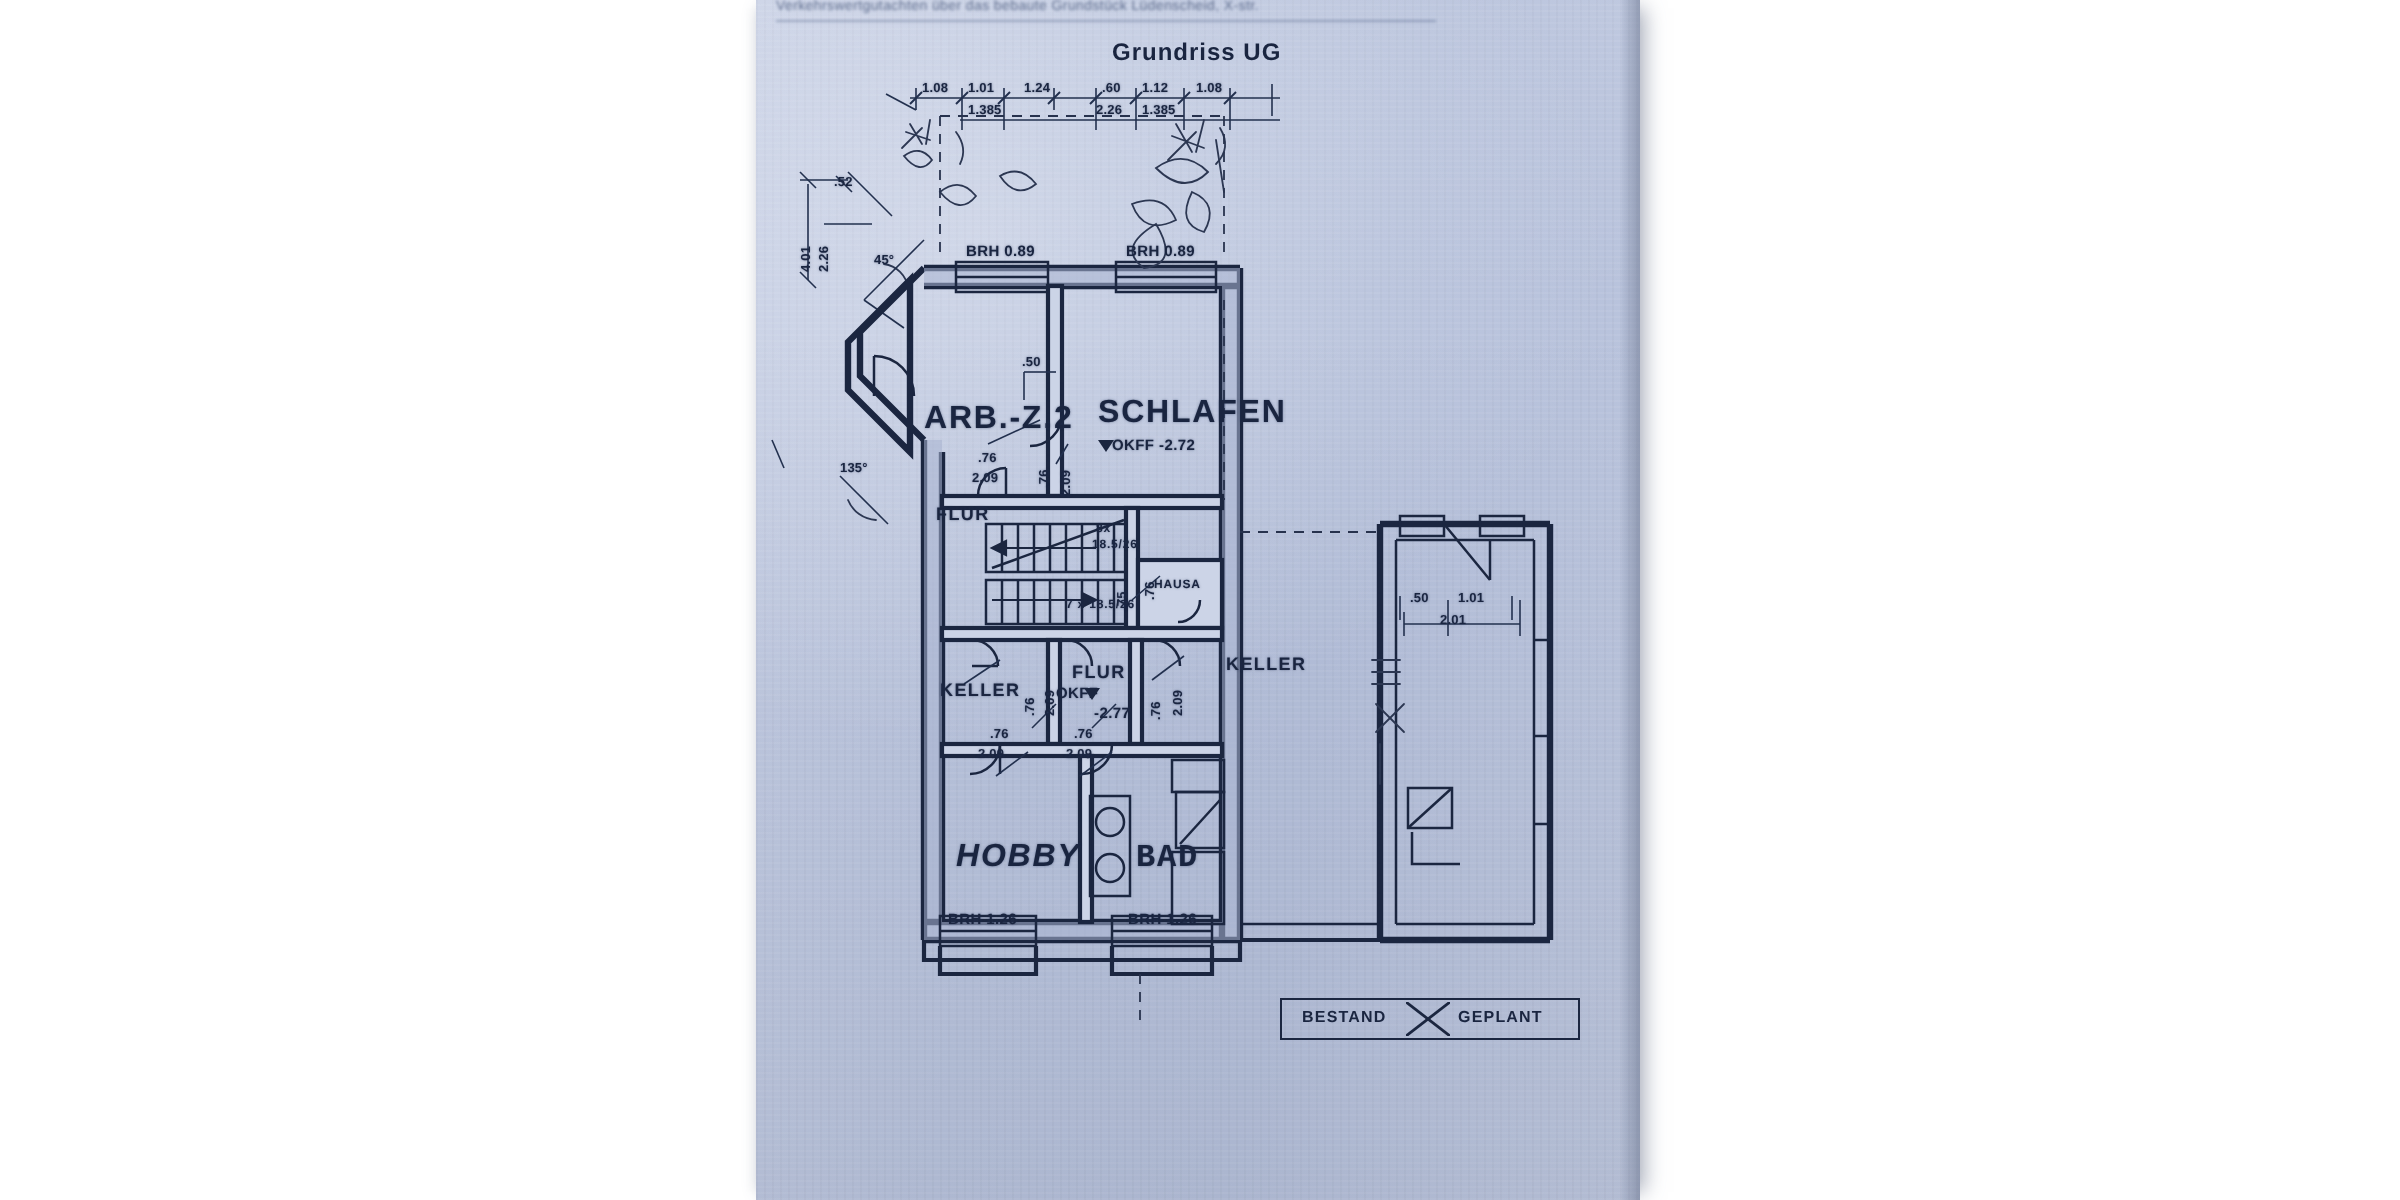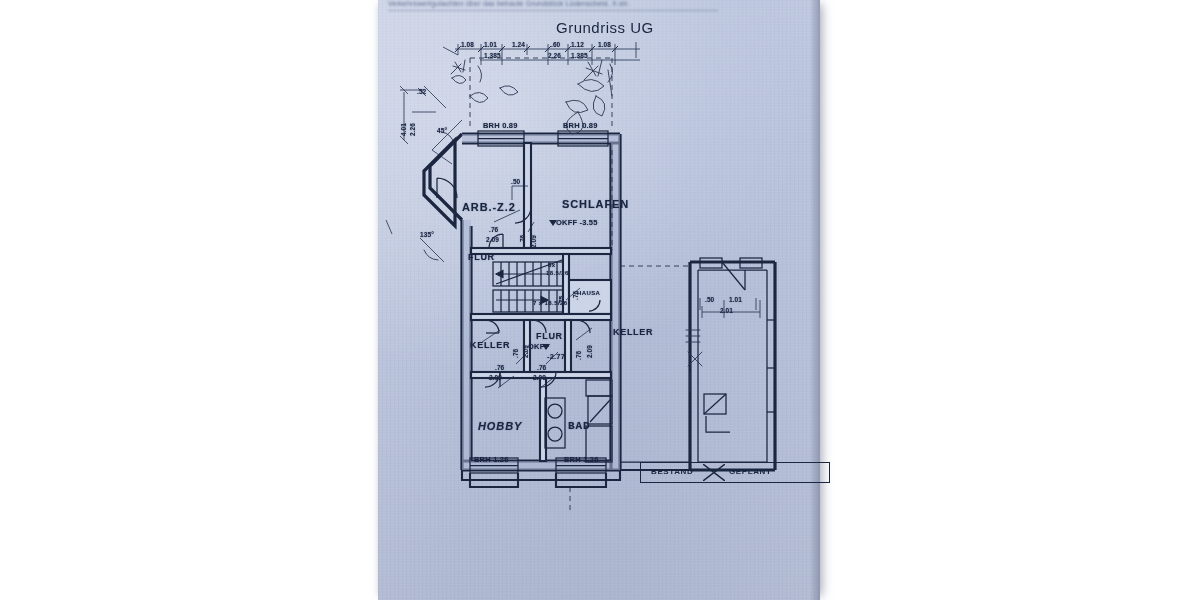--- a/index.html
+++ b/index.html
@@ -41,41 +41,40 @@
   .dsh{stroke:#27324d;stroke-width:.9;fill:none;stroke-dasharray:5 4;}
   .fillw{fill:#ccd4e7;}
   .sk{stroke:#2c3752;stroke-width:.9;fill:none;stroke-linecap:round;}
 
   
   .txt{
     position:absolute;color:#1a2540;font-family:"Liberation Sans",sans-serif;
     font-weight:700;letter-spacing:.4px;white-space:nowrap;
     text-shadow:0 0 1.2px rgba(40,55,90,.55);
   }
-  .room   {font-size:11px;letter-spacing:.9px;}
+  .room   {font-size:16px;letter-spacing:.9px;}
   .rooms  {font-size:9px;letter-spacing:.7px;}
   .dimtx  {font-size:7.5px;font-weight:700;letter-spacing:.2px;}
   .dimtxs {font-size:6.5px;font-weight:700;letter-spacing:.1px;}
   .tiny   {font-size:6px;font-weight:700;}
   .vert   {transform-origin:0 0;}
 
   .title{
-    position:absolute;left:556px;top:19px;font-size:15px;font-weight:400;
+    position:absolute;left:556px;top:19px;font-size:12px;font-weight:700;
     color:#1a2540;letter-spacing:.5px;font-family:"Liberation Sans",sans-serif;
   }
   .headline{
     position:absolute;left:388px;top:0px;width:330px;height:10px;
     font-size:7px;color:#4b5b7e;letter-spacing:.2px;font-family:"Liberation Sans",sans-serif;
     filter:blur(.9px);opacity:.85;white-space:nowrap;
     border-bottom:1px solid rgba(60,80,120,.45);
   }
   .legend{
-    position:absolute;left:640px;top:462px;width:148px;height:19px;
+    position:absolute;left:640px;top:499px;width:148px;height:19px;
     border:1.6px solid #1b2640;
-    padding-left:40px;
   }
   .legend .lt{
     position:absolute;top:4px;font-size:8px;font-weight:700;color:#1a2540;letter-spacing:.6px;
     font-family:"Liberation Sans",sans-serif;
   }
 </style>
 </head>
 <body>
 
 <div id="stage">
@@ -355,30 +354,30 @@
       <line x1="516" y1="364" x2="528" y2="352"></line>
       <line x1="546" y1="364" x2="558" y2="352"></line>
       <line x1="576" y1="340" x2="592" y2="328"></line>
       <line x1="566" y1="300" x2="580" y2="288"></line>
       <line x1="498" y1="388" x2="514" y2="376"></line>
       <line x1="540" y1="388" x2="556" y2="376"></line>
     </g>
   </svg>
 
   <div class="txt room" style="left:462px;top:201px;">ARB.-Z.2</div>
-  <div class="txt room" style="left:562px;top:198px;">SCHLAFEN</div>
+  <div class="txt room" style="left:549px;top:198px;">SCHLAFEN</div>
   <div class="txt rooms" style="left:468px;top:252px;">FLUR</div>
   <div class="txt tiny" style="left:577px;top:290px;">HAUSA</div>
   <div class="txt rooms" style="left:470px;top:340px;">KELLER</div>
   <div class="txt rooms" style="left:536px;top:331px;">FLUR</div>
   <div class="txt rooms" style="left:574px;top:327px;padding-left:39px;">KELLER</div>
   <div class="txt room" style="left:478px;top:420px;font-style:italic;">HOBBY</div>
   <div class="txt room" style="left:568px;top:420px;font-family:Liberation Mono, monospace;">BAD</div>
 
-  <div class="txt dimtx" style="left:556px;top:218px;">OKFF -3.55</div>
+  <div class="txt dimtx" style="left:556px;top:218px;">OKFF -2.72</div>
   <div class="txt dimtx" style="left:528px;top:342px;">OKFF</div>
   <div class="txt dimtx" style="left:547px;top:352px;text-align:right;">-2.77</div>
 
   <div style="position:absolute;left:549px;top:220px;width:0;height:0;
               border-left:4px solid transparent;border-right:4px solid transparent;
               border-top:6px solid #1b2640;"></div>
   <div style="position:absolute;left:542px;top:344px;width:0;height:0;
               border-left:4px solid transparent;border-right:4px solid transparent;
               border-top:6px solid #1b2640;"></div>
 

